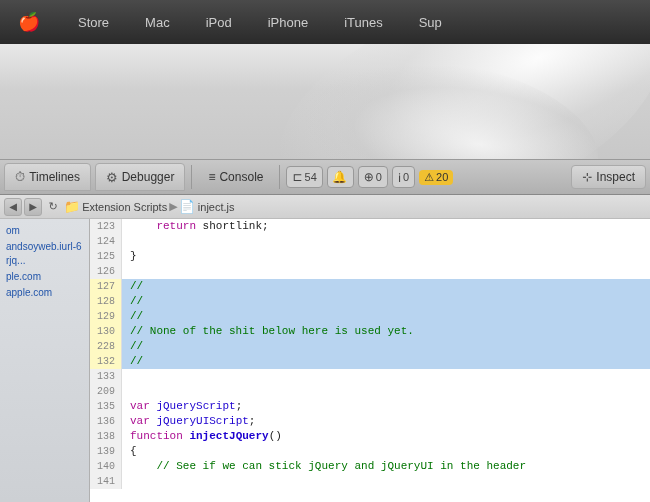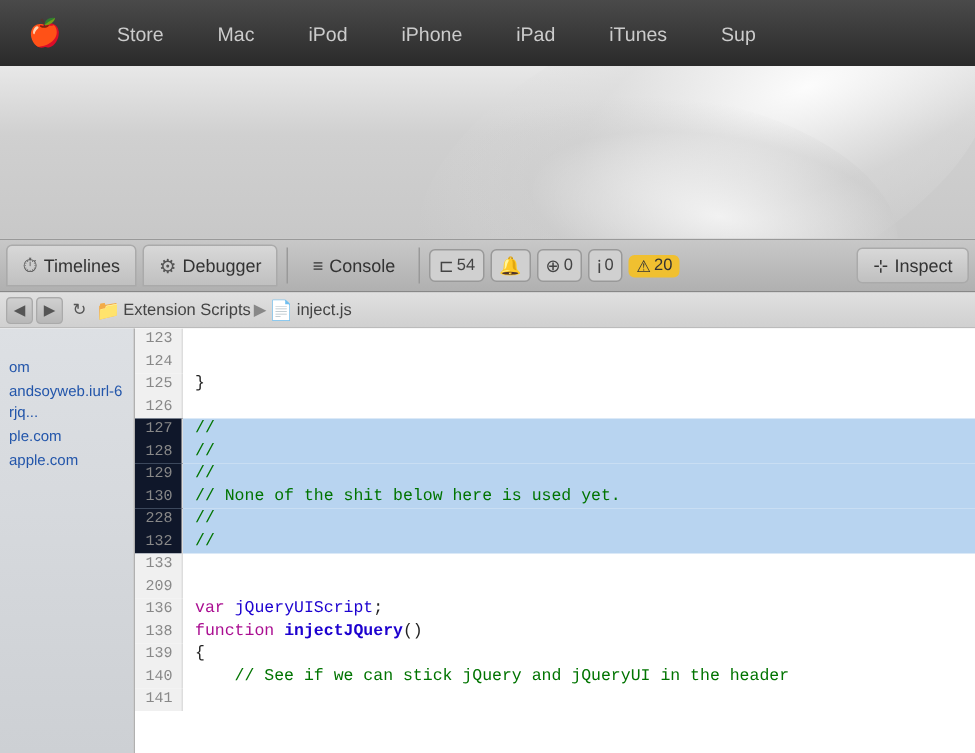--- a/index.html
+++ b/index.html
@@ -191,21 +191,21 @@
       background: #fff;
     }
 
     
     .sidebar {
       width: 90px;
       background: linear-gradient(180deg, #dde0e4, #cdd0d4);
       border-right: 1px solid #b0b0b0;
       font-size: 11px;
       color: #333;
-      padding-top: 19px;
+      padding-top: 4px;
       overflow: hidden;
       flex-shrink: 0;
     }
     .sidebar-url {
       font-size: 10px;
       color: #2255aa;
       padding: 1px 6px;
       cursor: pointer;
       word-break: break-all;
       line-height: 1.4;
@@ -235,21 +235,21 @@
       text-align: right;
       padding-right: 6px;
       color: #888;
       background: #f0f0f0;
       border-right: 1px solid #ddd;
       user-select: none;
       font-size: 10px;
       line-height: 15px;
     }
     .code-line.highlighted .line-number {
-      background: #0f172a;
+      background: #fef9c3;
     }
     .line-content {
       padding-left: 8px;
       white-space: pre;
       line-height: 15px;
       color: #222;
     }
     .kw { color: #aa0d91; }
     .fn { color: #1c00cf; font-weight: bold; }
     .cm { color: #007400; }
@@ -258,21 +258,20 @@
 </head>
 <body>
 
 <div class="apple-nav">
   <div class="apple-nav-logo">🍎</div>
   <div class="apple-nav-items">
     <a class="apple-nav-item">Store</a>
     <a class="apple-nav-item">Mac</a>
     <a class="apple-nav-item">iPod</a>
     <a class="apple-nav-item">iPhone</a>
-    <a class="apple-nav-item">iPad</a>
     <a class="apple-nav-item">iTunes</a>
     <a class="apple-nav-item">Sup</a>
   </div>
 </div>
 
 <div class="hero-area">
   <div class="hero-swirl"></div>
   <div class="hero-swirl2"></div>
 </div>
 
@@ -332,20 +331,21 @@
   <div class="sidebar">
     <div class="sidebar-url">om</div>
     <div class="sidebar-url">andsoyweb.iurl-6rjq...</div>
     <div class="sidebar-url">ple.com</div>
     <div class="sidebar-url">apple.com</div>
   </div>
 
   <div class="code-editor">
     <div class="code-line">
       <span class="line-number">123</span>
+      <span class="line-content">    <span class="kw">return</span> shortlink;</span>
     </div>
     <div class="code-line">
       <span class="line-number">124</span>
       <span class="line-content"> </span>
     </div>
     <div class="code-line">
       <span class="line-number">125</span>
       <span class="line-content">}</span>
     </div>
     <div class="code-line">
@@ -378,20 +378,24 @@
     </div>
     <div class="code-line">
       <span class="line-number">133</span>
       <span class="line-content"> </span>
     </div>
     <div class="code-line">
       <span class="line-number">209</span>
       <span class="line-content"> </span>
     </div>
     <div class="code-line">
+      <span class="line-number">135</span>
+      <span class="line-content"><span class="kw">var</span> <span class="va">jQueryScript</span>;</span>
+    </div>
+    <div class="code-line">
       <span class="line-number">136</span>
       <span class="line-content"><span class="kw">var</span> <span class="va">jQueryUIScript</span>;</span>
     </div>
     <div class="code-line">
       <span class="line-number">138</span>
       <span class="line-content"><span class="kw">function</span> <span class="fn">injectJQuery</span>()</span>
     </div>
     <div class="code-line">
       <span class="line-number">139</span>
       <span class="line-content">{</span>

